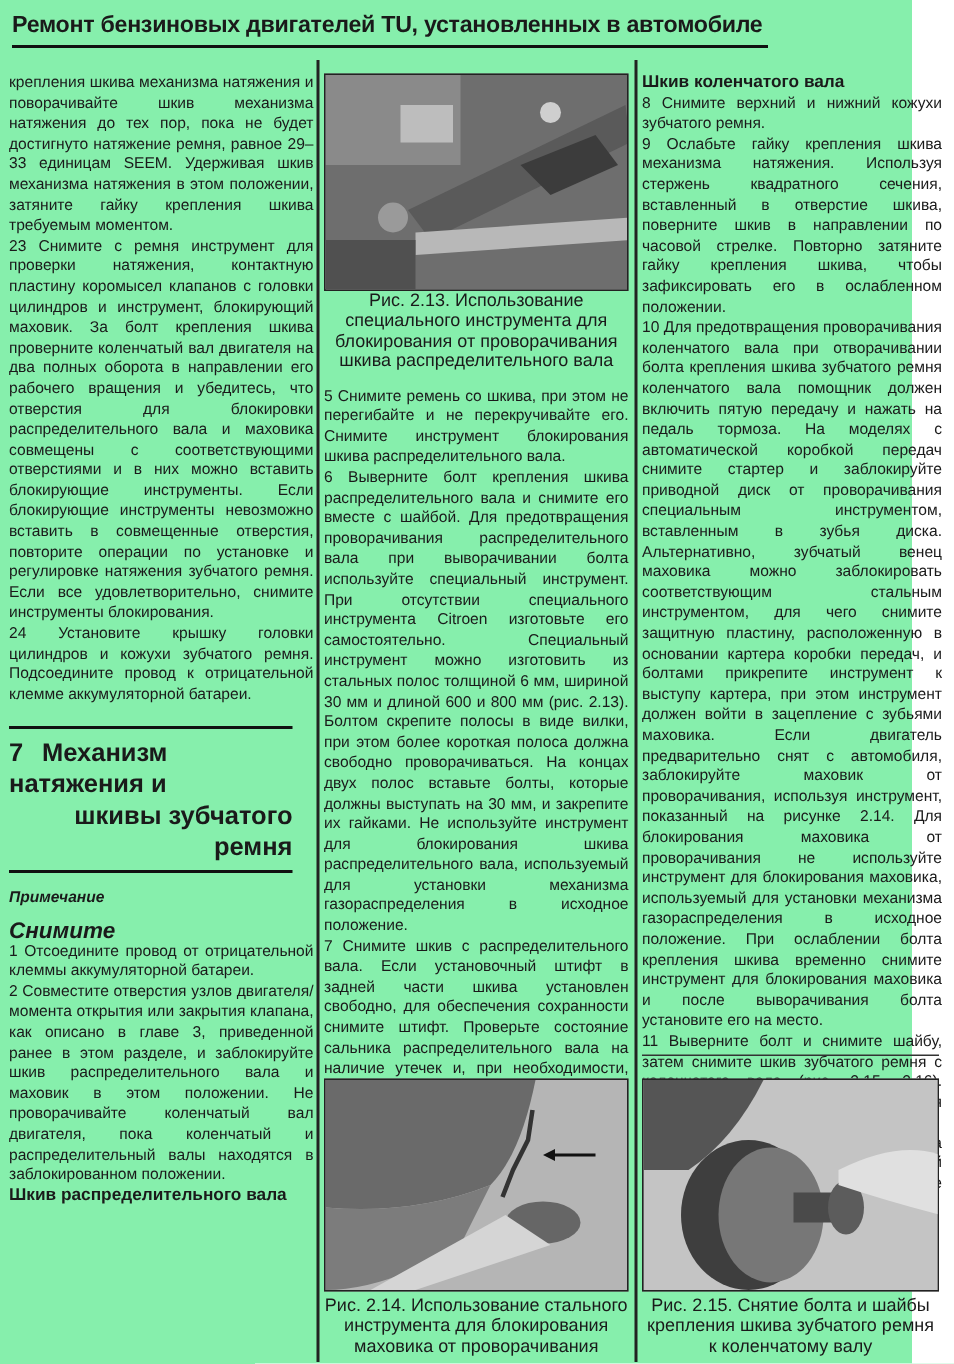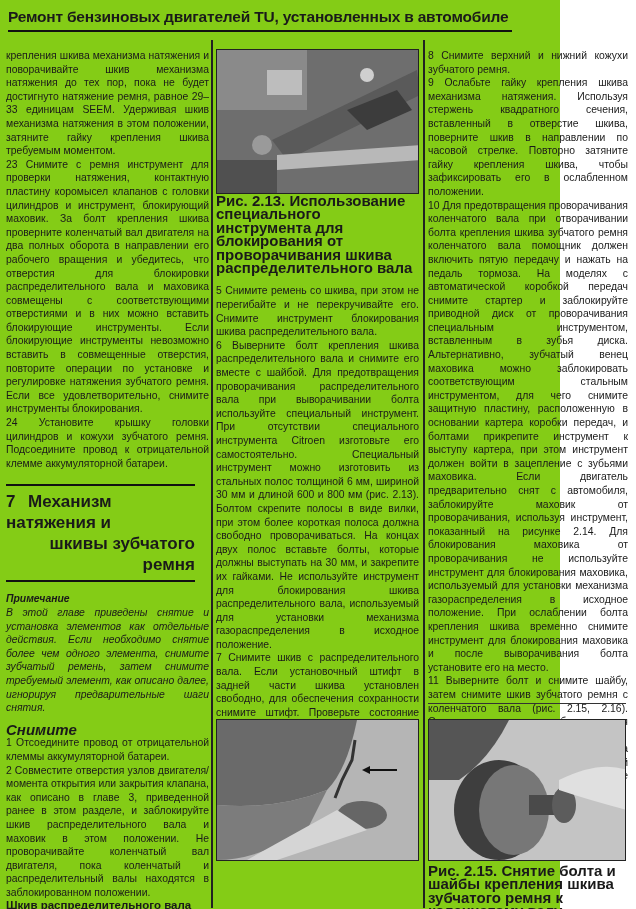--- a/index.html
+++ b/index.html
@@ -1,36 +1,36 @@
 <!DOCTYPE html>
 <html><head>
 <meta charset="utf-8">
 <style>
   html, body { margin:0; padding:0; background:#fff; }
   body { width:636px; height:909px; overflow:hidden; position:relative;
          font-family:"Liberation Sans", sans-serif; color:#1a1a1a; }
-  .page { position:absolute; left:0; top:0; width:560px; height:909px; background:#84cc16; }
+  .page { position:absolute; left:0; top:0; width:608px; height:909px; background:#86efac; }
   .header { position:absolute; left:8px; top:8px; width:504px; font-size:15.5px; font-weight:bold;
             letter-spacing:-0.2px; border-bottom:2px solid #111; padding-bottom:4px; white-space:nowrap; }
   .col { position:absolute; font-size:10.4px; line-height:13.6px; text-align:justify; }
   .col p { margin:0; }
   .c1 { left:6px; top:49px; width:203px; }
   .c2 { left:216px; top:49px; width:203px; }
   .c3 { left:428px; top:49px; width:200px; }
   .vrule { position:absolute; width:1.5px; background:#222; }
   .sec-title { border-top:2.5px solid #111; border-bottom:2.5px solid #111; margin:14px 14px 10px 0;
                padding:5px 0 5px 0; font-size:17px; line-height:21px; font-weight:bold; text-align:left; }
   .sec-title .num { display:inline-block; width:22px; }
   .sec-title .l2 { padding-left:22px; display:block;text-align:right; }
   .note-head { font-weight:bold; font-style:italic; margin-top:2px; }
   .note { font-style:italic; }
   .subhead { font-weight:bold; font-size:11.5px; margin-top:10px; margin-bottom:2px; }
   .subhead.it { font-style:italic; font-size:15px; margin-top:8px; }
   .figure { border:1px solid #222; background:#888; position:relative; overflow:hidden; }
-  .caption { font-weight:bold; font-size:15px; line-height:13.4px; margin-top:3px; text-align:left; }
+  .caption { font-weight:normal; font-size:12px; line-height:13.4px; margin-top:3px; text-align:center; }
   .gap { height:10px; }
   .hr-bottom { position:absolute; left:428px; top:703px; width:198px; border-top:1.5px solid #333; }
 </style>
 </head>
 <body>
 
 <div class="page">
 
   <div class="header">Ремонт бензиновых двигателей TU, установленных в автомобиле</div>
 
@@ -41,21 +41,20 @@
     <p>крепления шкива механизма натяжения и поворачивайте шкив механизма натяжения до тех пор, пока не будет достигнуто натяжение ремня, равное 29–33 единицам SEEM. Удерживая шкив механизма натяжения в этом положении, затяните гайку крепления шкива требуемым моментом.</p>
     <p>23 Снимите с ремня инструмент для проверки натяжения, контактную пластину коромысел клапанов с головки цилиндров и инструмент, блокирующий маховик. За болт крепления шкива проверните коленчатый вал двигателя на два полных оборота в направлении его рабочего вращения и убедитесь, что отверстия для блокировки распределительного вала и маховика совмещены с соответствующими отверстиями и в них можно вставить блокирующие инструменты. Если блокирующие инструменты невозможно вставить в совмещенные отверстия, повторите операции по установке и регулировке натяжения зубчатого ремня. Если все удовлетворительно, снимите инструменты блокирования.</p>
     <p>24 Установите крышку головки цилиндров и кожухи зубчатого ремня. Подсоедините провод к отрицательной клемме аккумуляторной батареи.</p>
 
     <div class="sec-title">
       <span class="num">7</span><span>Механизм натяжения и</span>
       <span class="l2">шкивы зубчатого ремня</span>
     </div>
 
     <p class="note-head">Примечание</p>
-    <p class="note">В этой главе приведены снятие и установка элементов как отдельные действия. Если необходимо снятие более чем одного элемента, снимите зубчатый ремень, затем снимите требуемый элемент, как описано далее, игнорируя предварительные шаги снятия.</p>
 
     <p class="subhead it">Снимите</p>
     <p>1 Отсоедините провод от отрицательной клеммы аккумуляторной батареи.</p>
     <p>2 Совместите отверстия узлов двигателя/момента открытия или закрытия клапана, как описано в главе 3, приведенной ранее в этом разделе, и заблокируйте шкив распределительного вала и маховик в этом положении. Не проворачивайте коленчатый вал двигателя, пока коленчатый и распределительный валы находятся в заблокированном положении.</p>
 
     <p class="subhead">Шкив распределительного вала</p>
 
   </div>
 
   <div class="col c2">
@@ -85,23 +84,25 @@
         <rect width="203" height="140" fill="#b5b5b5"></rect>
         <path d="M0,0 L140,0 Q130,50 110,70 Q60,90 0,85 Z" fill="#6a6a6a"></path>
         <path d="M0,85 Q60,90 110,70 L90,110 Q40,140 0,140 Z" fill="#7c7c7c"></path>
         <polyline points="138,20 135,40 125,60 118,78" stroke="#333" stroke-width="3" fill="none"></polyline>
         <ellipse cx="145" cy="95" rx="25" ry="14" fill="#666"></ellipse>
         <polygon points="30,140 120,90 150,110 60,140" fill="#d5d5d5"></polygon>
         <line x1="148" y1="50" x2="180" y2="50" stroke="#111" stroke-width="2"></line>
         <polygon points="145,50 153,46 153,54" fill="#111"></polygon>
       </svg>
     </div>
+    <p class="caption">Рис. 2.14. Использование стального инструмента для блокирования маховика от проворачивания</p>
   </div>
 
   <div class="col c3">
+    <p class="subhead" style="margin-top:0;">Шкив коленчатого вала</p>
     <p>8 Снимите верхний и нижний кожухи зубчатого ремня.</p>
     <p>9 Ослабьте гайку крепления шкива механизма натяжения. Используя стержень квадратного сечения, вставленный в отверстие шкива, поверните шкив в направлении по часовой стрелке. Повторно затяните гайку крепления шкива, чтобы зафиксировать его в ослабленном положении.</p>
     <p>10 Для предотвращения проворачивания коленчатого вала при отворачивании болта крепления шкива зубчатого ремня коленчатого вала помощник должен включить пятую передачу и нажать на педаль тормоза. На моделях с автоматической коробкой передач снимите стартер и заблокируйте приводной диск от проворачивания специальным инструментом, вставленным в зубья диска. Альтернативно, зубчатый венец маховика можно заблокировать соответствующим стальным инструментом, для чего снимите защитную пластину, расположенную в основании картера коробки передач, и болтами прикрепите инструмент к выступу картера, при этом инструмент должен войти в зацепление с зубьями маховика. Если двигатель предварительно снят с автомобиля, заблокируйте маховик от проворачивания, используя инструмент, показанный на рисунке 2.14. Для блокирования маховика от проворачивания не используйте инструмент для блокирования маховика, используемый для установки механизма газораспределения в исходное положение. При ослаблении болта крепления шкива временно снимите инструмент для блокирования маховика и после выворачивания болта установите его на место.</p>
     <p>11 Выверните болт и снимите шайбу, затем снимите шкив зубчатого ремня с коленчатого вала (рис. 2.15, 2.16). Снимите инструмент для блокирования маховика.</p>
     <p>12 Если сегментная шпонка установлена в коленчатом валу по скользящей посадке, снимите ее и храните вместе со</p>
   </div>
 
   <div class="hr-bottom"></div>
 
   <div style="position:absolute; left:428px; top:719px; width:198px;">

